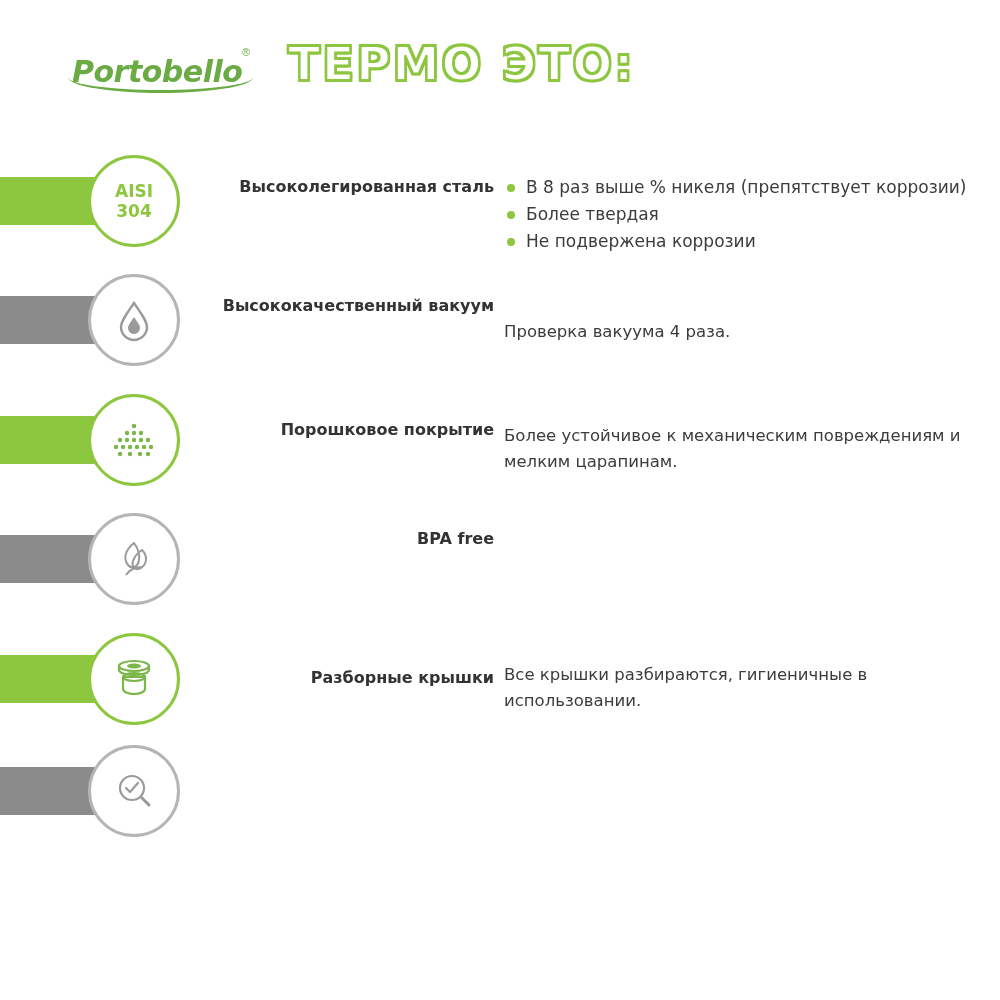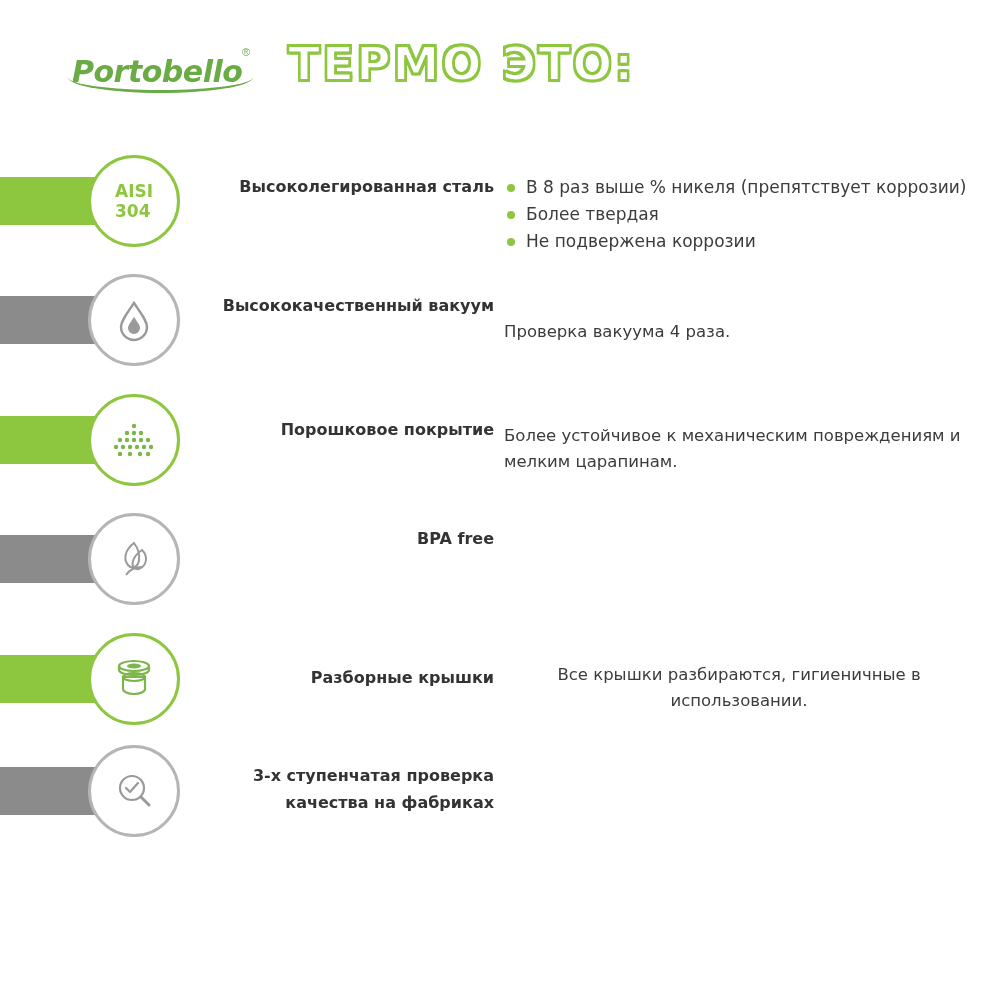--- a/index.html
+++ b/index.html
@@ -115,21 +115,21 @@
     align-items: center;
     justify-content: center;
   }
 
   .aisi {
     font-family: "DejaVu Sans", sans-serif;
     font-weight: bold;
     font-size: 17px;
     color: #8dc63f;
     line-height: 20px;
-    text-align: left;
+    text-align: center;
   }
 
   .title {
     position: absolute;
     left: 174px;
     font-family: "DejaVu Sans", sans-serif;
     font-weight: bold;
     font-size: 16px;
     color: #333333;
     line-height: 27px;
@@ -270,28 +270,27 @@
       <svg width="56" height="52" viewBox="0 0 56 52">
         <ellipse cx="28" cy="13" rx="15" ry="5" fill="none" stroke="#7ab648" stroke-width="2.2"></ellipse>
         <path d="M13 13 v4 a15 5 0 0 0 30 0 v-4" fill="none" stroke="#7ab648" stroke-width="2.2"></path>
         <path d="M17 24 h22 v12 a11 5 0 0 1 -22 0 Z" fill="none" stroke="#7ab648" stroke-width="2.2"></path>
         <ellipse cx="28" cy="24" rx="11" ry="4" fill="none" stroke="#7ab648" stroke-width="2.2"></ellipse>
         <ellipse cx="28" cy="13" rx="7" ry="2.4" fill="#7ab648"></ellipse>
       </svg>
     </div>
   </div>
   <div class="title" style="top:31px;">Разборные крышки</div>
-  <div class="desc" style="top:29px;text-align:center;">Все крышки разбираются, гигиеничные в использовании.</div>
+  <div class="desc" style="top:29px;">Все крышки разбираются, гигиеничные в использовании.</div>
 </div>
 
 <div class="row" style="top:745px;">
   <div class="bar grey"></div>
   <div class="badge grey">
     <div class="badge-inner">
       <svg width="52" height="52" viewBox="0 0 52 52">
         <circle cx="24" cy="23" r="12" fill="none" stroke="#9a9a9a" stroke-width="2.2"></circle>
         <path d="M33 32 L41 40" stroke="#9a9a9a" stroke-width="3" stroke-linecap="round"></path>
         <path d="M18 23 l4 4 l8 -9" fill="none" stroke="#9a9a9a" stroke-width="2.2" stroke-linecap="round" stroke-linejoin="round"></path>
       </svg>
     </div>
   </div>
-  <div class="title" style="top:17px;">3-х ступенчатая проверка качества на фабриках</div>
 </div>
 
 </body></html>

